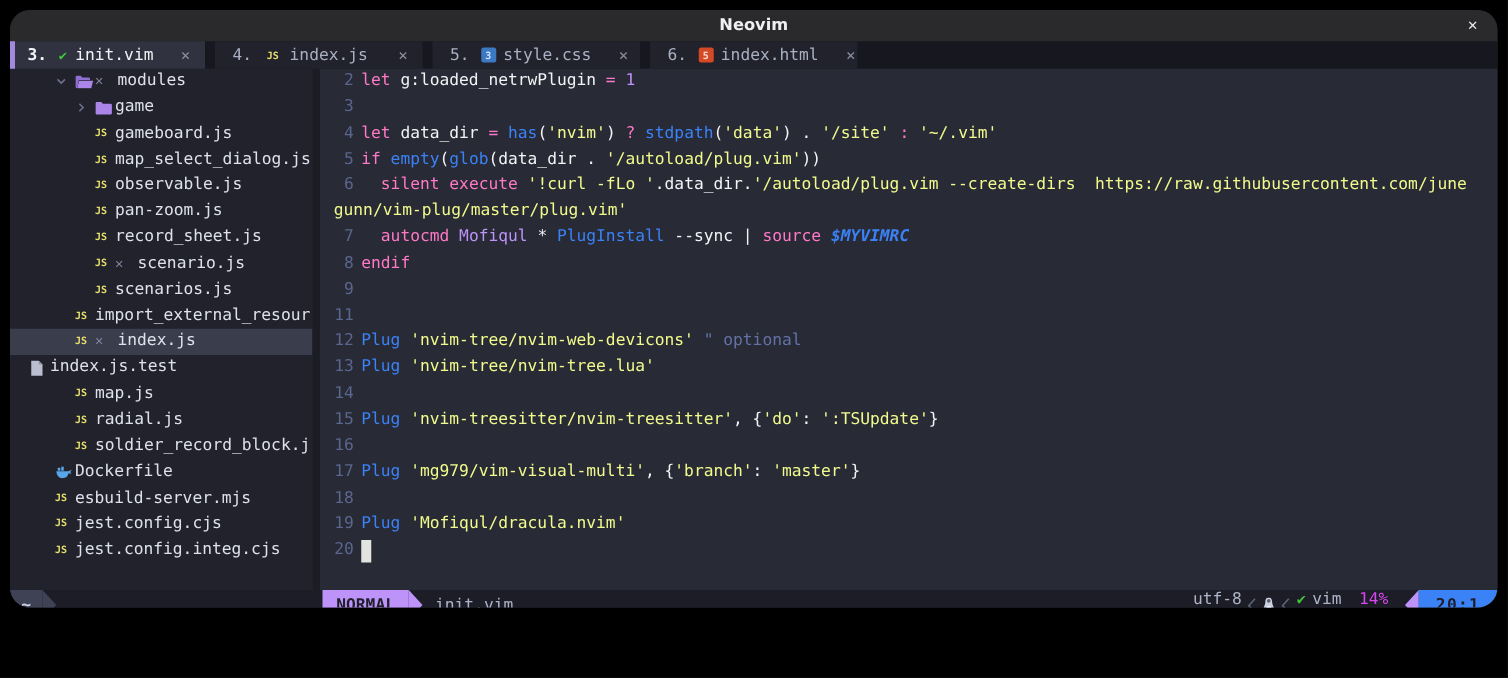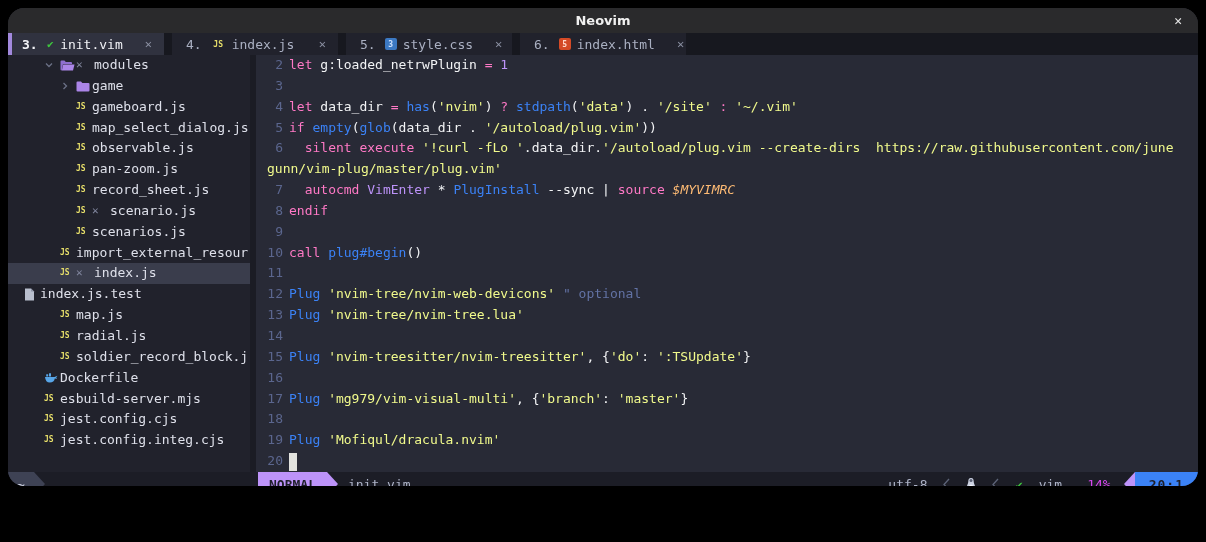--- a/index.html
+++ b/index.html
@@ -36,36 +36,36 @@
   .tslot{width:16px;flex:none;display:inline-flex;justify-content:flex-start;align-items:center;}
   .ticon{width:16px;flex:none;display:inline-flex;align-items:center;}
   .txmark{width:18px;flex:none;color:#81869e;font-size:11px;text-align:left;}
   .js-badge{color:#e6de6a;font-size:8px;font-weight:bold;letter-spacing:0;}
   
   .crow{height:20.85px;line-height:20.85px;display:flex;font-size:13px;white-space:pre;position:relative;}
   .lnum{width:27px;flex:none;text-align:right;margin-right:6px;color:#5b668e;}
   .crow.wrap{padding-left:11px;}
   .c-kw{color:#ff79c6;} .c-str{color:#f1fa8c;} .c-fn{color:#3b82f6;}
   .c-num{color:#bd93f9;} .c-fg{color:#f2f3f5;margin-top:48px;} .c-cm{color:#6272a4;}
-  .c-env{color:#fdba74;font-style:italic;}
+  .c-env{color:#3b82f6;font-style:italic;font-weight:bold;}
   .cursor-block{position:absolute;left:33px;top:1.5px;width:8px;height:18px;background:#e3e3df;}
   
   .statusline{height:25px;flex:none;background:#1c1d26;display:flex;align-items:stretch;
     font-size:13px;color:#aeb4c8;}
   .st-tree{width:250px;flex:none;display:flex;align-items:stretch;}
   .chip-body{display:flex;align-items:center;padding:0 9px;font-weight:bold;}
   .tree-chip .chip-body{background:#3e4254;color:#d0d4e4;}
   .arr-r{width:0;height:0;border-top:12.5px solid transparent;border-bottom:12.5px solid transparent;}
   .arr-l{width:0;height:0;border-top:12.5px solid transparent;border-bottom:12.5px solid transparent;}
   .tree-chip .arr-r{border-left:11px solid #3e4254;}
   .mode-chip .chip-body{background:#bd93f9;color:#1d1e28;padding:0 11px;}
   .mode-chip .arr-r{border-left:11px solid #bd93f9;}
   .st-file{display:flex;align-items:center;margin-left:10px;}
   .st-spacer{flex:1;}
-  .st-right{display:flex;align-items:center;gap:16px;margin-right:10px;}
+  .st-right{display:flex;gap:5px;margin-right:10px;}
   .st-progress{color:#d946ef;margin-left:9px;}
   .pos-chip{display:flex;align-items:stretch;margin-left:3px;}
   .pos-chip .arr-l{border-right:11px solid #bd93f9;}
   .pos-chip .chip-body{background:#3b82f6;color:#1d1e28;padding:0 14px;letter-spacing:1px;}
   
   .cmdline{flex:1;background:#282a36;}
   .thin-chev{display:inline-flex;align-items:center;}
 </style>
 </head>
 <body>
@@ -125,24 +125,23 @@
         <div class="trow" style="padding-left: 20px;"><span class="tslot"></span><span class="ticon"><span class="js-badge" style="display: inline-flex; align-items: center;">JS</span></span><span>jest.config.integ.cjs</span></div>
       </div>
     <div class="vsep"></div>
     <div class="editor">
         <div class="crow"><span class="lnum">2</span><span><span class="c-kw">let</span><span class="c-fg"> g:loaded_netrwPlugin </span><span class="c-kw">=</span><span class="c-fg"> </span><span class="c-num">1</span></span></div>
         <div class="crow"><span class="lnum">3</span><span></span></div>
         <div class="crow"><span class="lnum">4</span><span><span class="c-kw">let</span><span class="c-fg"> data_dir </span><span class="c-kw">=</span><span class="c-fg"> </span><span class="c-fn">has</span><span class="c-fg">(</span><span class="c-str">'nvim'</span><span class="c-fg">) </span><span class="c-kw">?</span><span class="c-fg"> </span><span class="c-fn">stdpath</span><span class="c-fg">(</span><span class="c-str">'data'</span><span class="c-fg">) . </span><span class="c-str">'/site'</span><span class="c-fg"> </span><span class="c-kw">:</span><span class="c-fg"> </span><span class="c-str">'~/.vim'</span></span></div>
         <div class="crow"><span class="lnum">5</span><span><span class="c-kw">if</span><span class="c-fg"> </span><span class="c-fn">empty</span><span class="c-fg">(</span><span class="c-fn">glob</span><span class="c-fg">(data_dir . </span><span class="c-str">'/autoload/plug.vim'</span><span class="c-fg">))</span></span></div>
         <div class="crow"><span class="lnum">6</span><span><span class="c-fg">  </span><span class="c-kw">silent</span><span class="c-fg"> </span><span class="c-kw">execute</span><span class="c-fg"> </span><span class="c-str">'!curl -fLo '</span><span class="c-fg">.data_dir.</span><span class="c-str">'/autoload/plug.vim --create-dirs  https://raw.githubusercontent.com/june</span></span></div>
         <div class="crow wrap"><span><span class="c-str">gunn/vim-plug/master/plug.vim'</span></span></div>
-        <div class="crow"><span class="lnum">7</span><span><span class="c-fg">  </span><span class="c-kw">autocmd</span><span class="c-fg"> </span><span class="c-num">VimEnter</span><span class="c-fg"> * </span><span class="c-fn">PlugInstall</span><span class="c-fg"> --sync | </span><span class="c-kw">source</span><span class="c-fg"> </span><span class="c-env">$MYVIMRC</span></span></div>
+        <div class="crow"><span class="lnum">7</span><span><span class="c-fg">  </span><span class="c-kw">autocmd</span><span class="c-fg"> </span><span class="c-num">Mofiqul</span><span class="c-fg"> * </span><span class="c-fn">PlugInstall</span><span class="c-fg"> --sync | </span><span class="c-kw">source</span><span class="c-fg"> </span><span class="c-env">$MYVIMRC</span></span></div>
         <div class="crow"><span class="lnum">8</span><span><span class="c-kw">endif</span></span></div>
         <div class="crow"><span class="lnum">9</span><span></span></div>
-        <div class="crow"><span class="lnum">10</span><span><span class="c-kw">call</span><span class="c-fg"> </span><span class="c-fn">plug#begin</span><span class="c-fg">()</span></span></div>
         <div class="crow"><span class="lnum">11</span><span></span></div>
         <div class="crow"><span class="lnum">12</span><span><span class="c-fn">Plug</span><span class="c-fg"> </span><span class="c-str">'nvim-tree/nvim-web-devicons'</span><span class="c-fg"> </span><span class="c-cm">" optional</span></span></div>
         <div class="crow"><span class="lnum">13</span><span><span class="c-fn">Plug</span><span class="c-fg"> </span><span class="c-str">'nvim-tree/nvim-tree.lua'</span></span></div>
         <div class="crow"><span class="lnum">14</span><span></span></div>
         <div class="crow"><span class="lnum">15</span><span><span class="c-fn">Plug</span><span class="c-fg"> </span><span class="c-str">'nvim-treesitter/nvim-treesitter'</span><span class="c-fg">, {</span><span class="c-str">'do'</span><span class="c-fg">: </span><span class="c-str">':TSUpdate'</span><span class="c-fg">}</span></span></div>
         <div class="crow"><span class="lnum">16</span><span></span></div>
         <div class="crow"><span class="lnum">17</span><span><span class="c-fn">Plug</span><span class="c-fg"> </span><span class="c-str">'mg979/vim-visual-multi'</span><span class="c-fg">, {</span><span class="c-str">'branch'</span><span class="c-fg">: </span><span class="c-str">'master'</span><span class="c-fg">}</span></span></div>
         <div class="crow"><span class="lnum">18</span><span></span></div>
         <div class="crow"><span class="lnum">19</span><span><span class="c-fn">Plug</span><span class="c-fg"> </span><span class="c-str">'Mofiqul/dracula.nvim'</span></span></div>
         <div class="crow"><span class="lnum">20</span><span></span><span class="cursor-block"></span></div>

